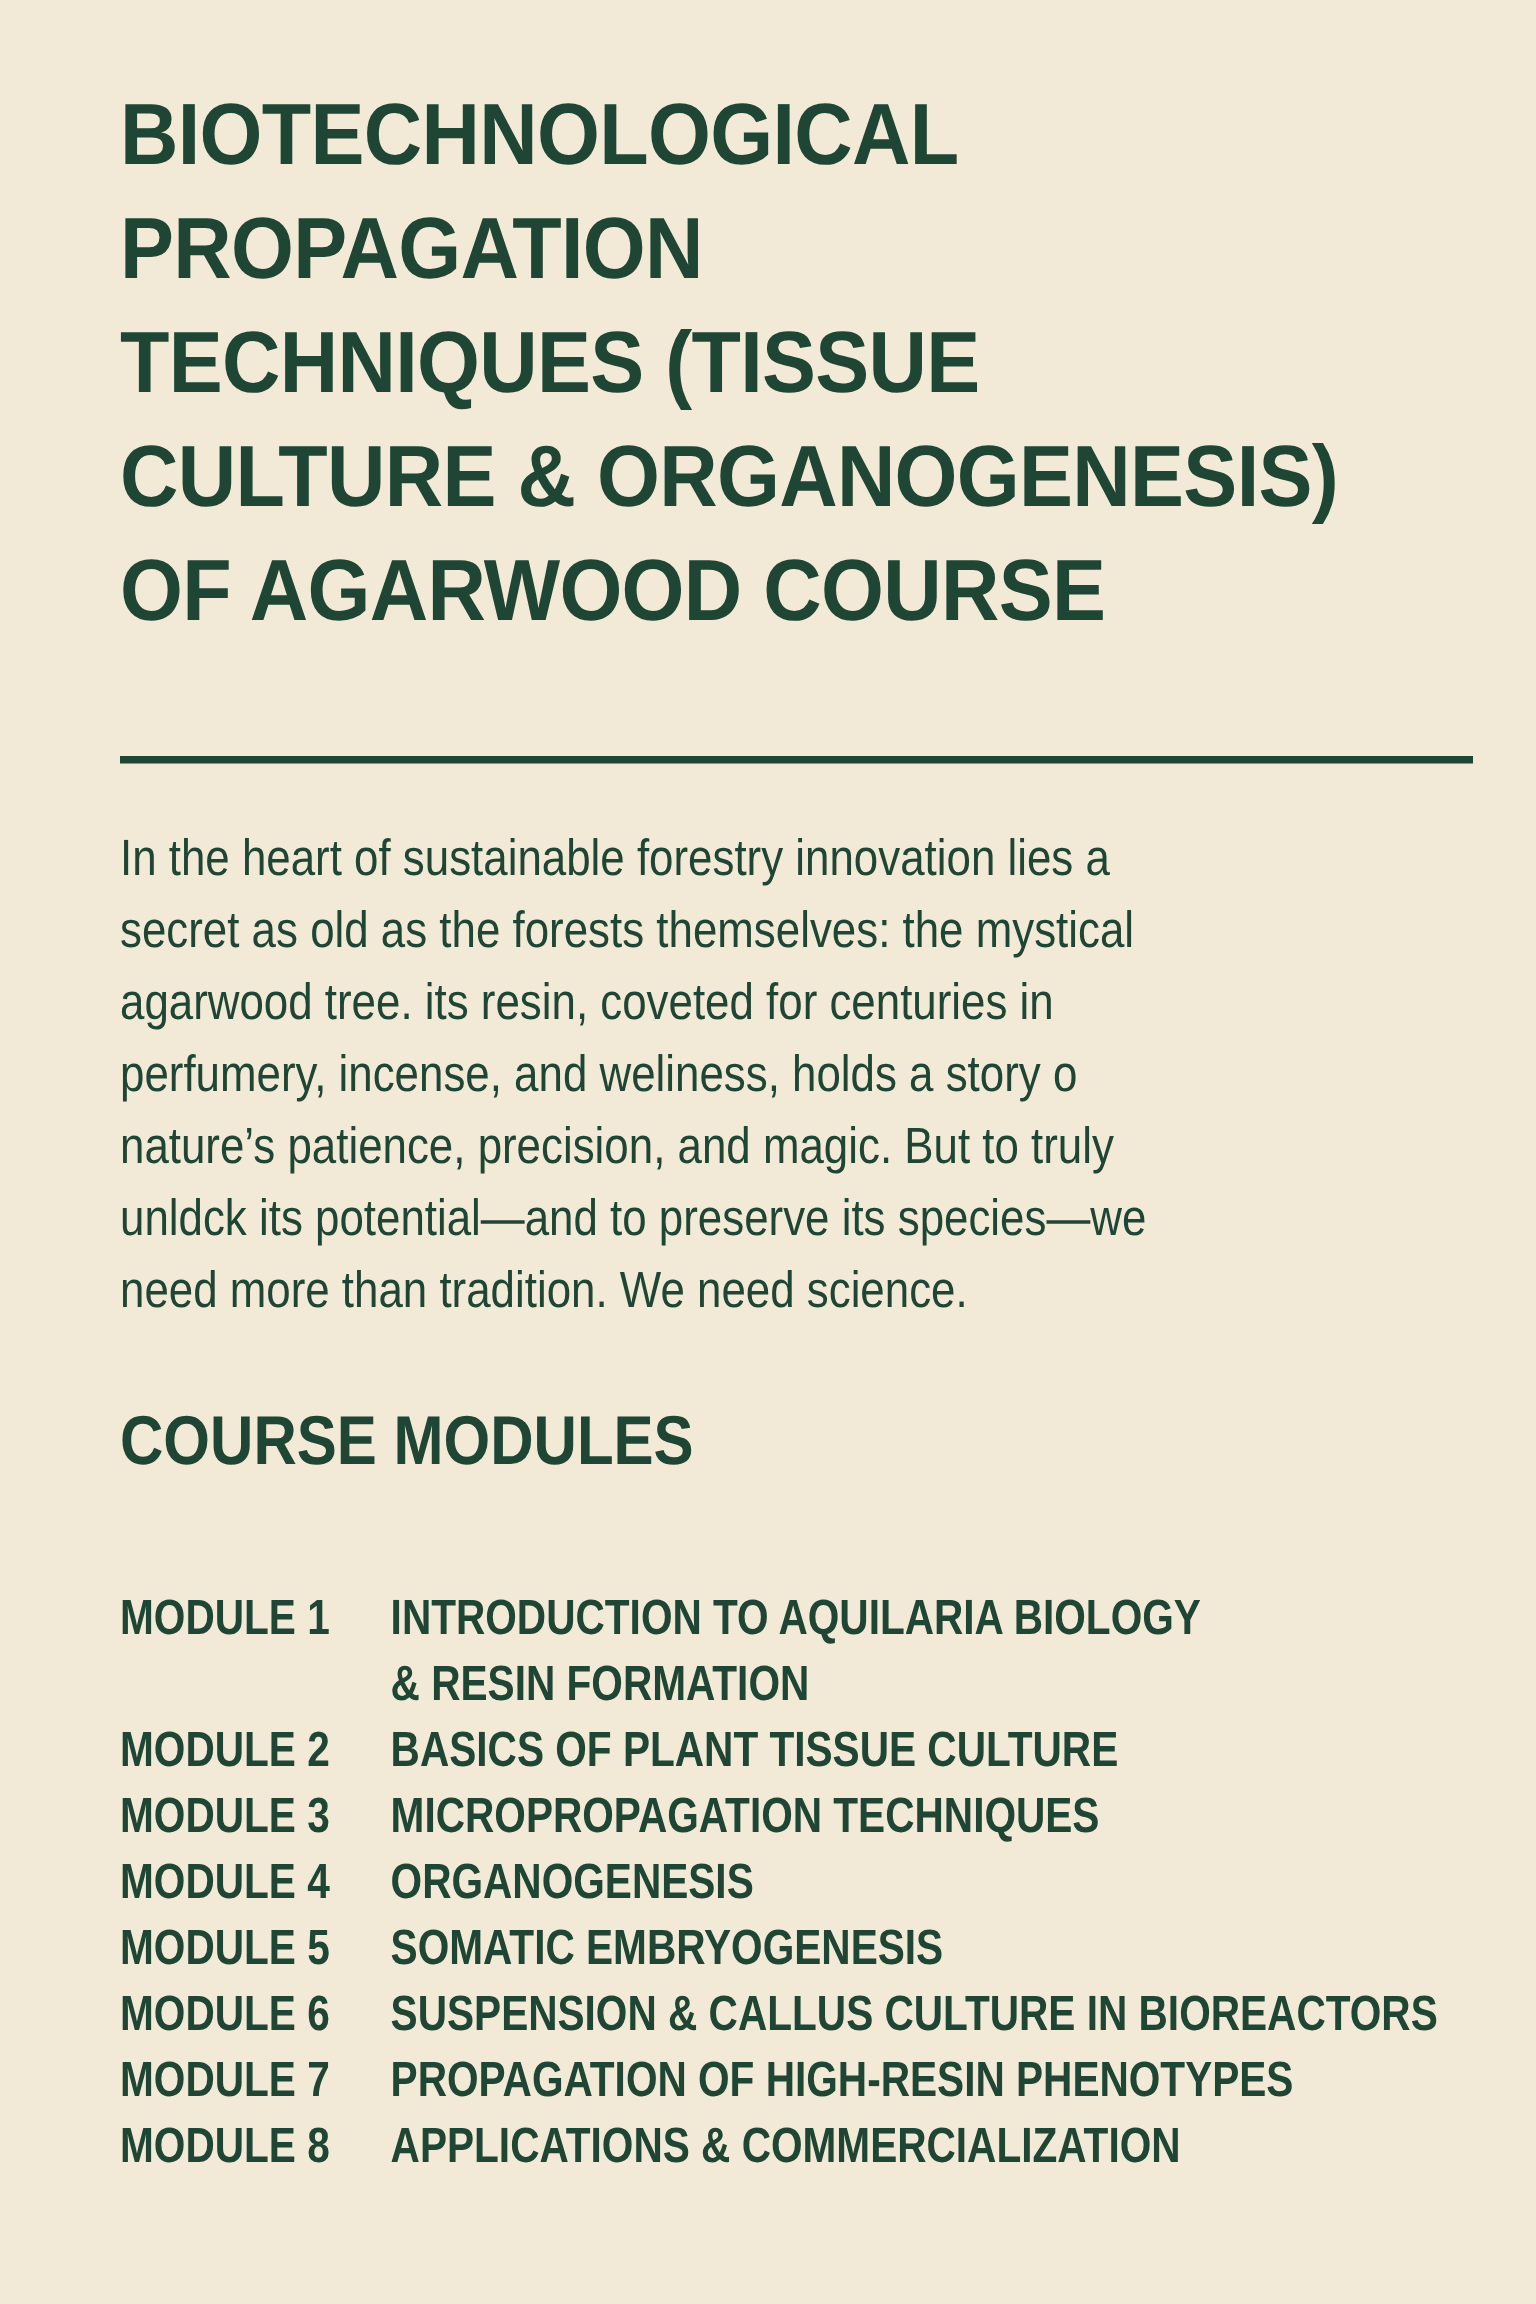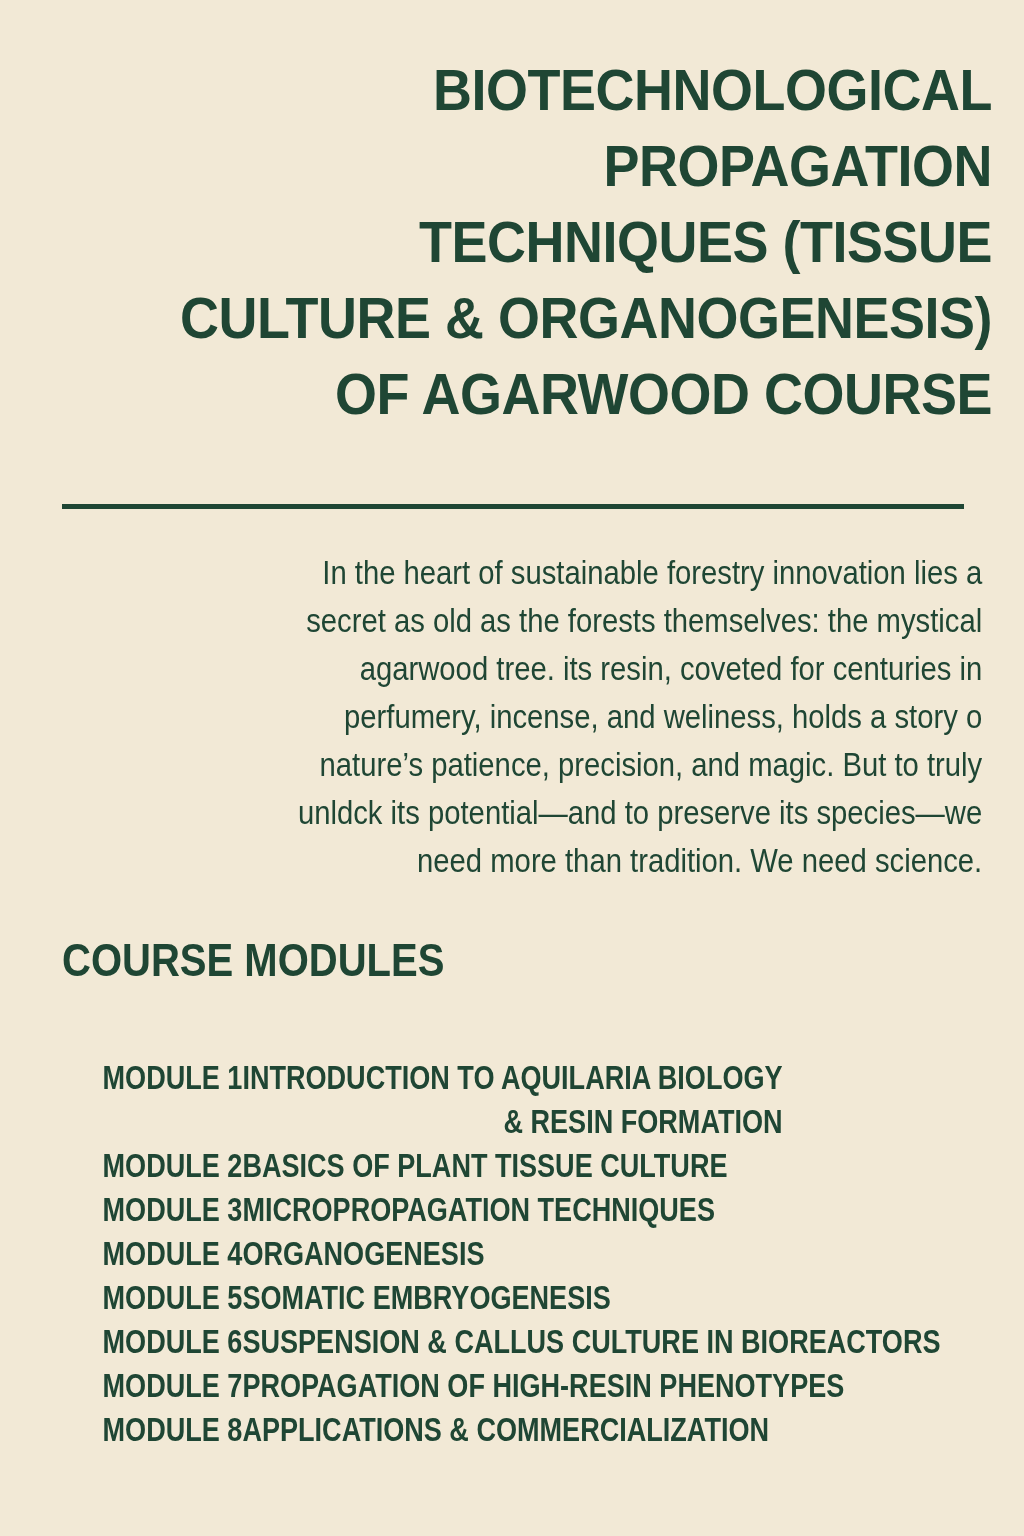--- a/index.html
+++ b/index.html
@@ -10,24 +10,23 @@
       width: 1024px;
       height: 1536px;
       background: #f2e9d6;
       color: #1f4634;
       font-family: "Liberation Sans", sans-serif;
       position: relative;
       overflow: hidden;
     }
     .page {
       position: absolute;
-      left: 62px;
+      left: 80px;
       top: 52px;
       width: 940px;
-      text-align: right;
     }
     .title {
       margin: 0;
       font-family: "Liberation Sans", sans-serif;
       font-weight: 700;
       font-size: 58px;
       line-height: 76px;
       letter-spacing: -0.5px;
       text-transform: uppercase;
       color: #1f4634;

